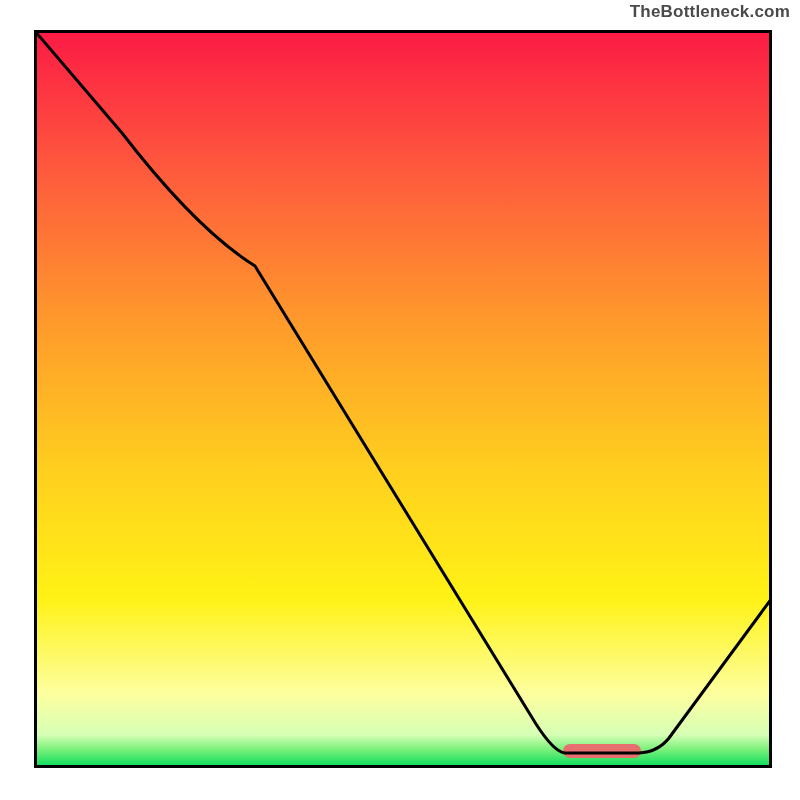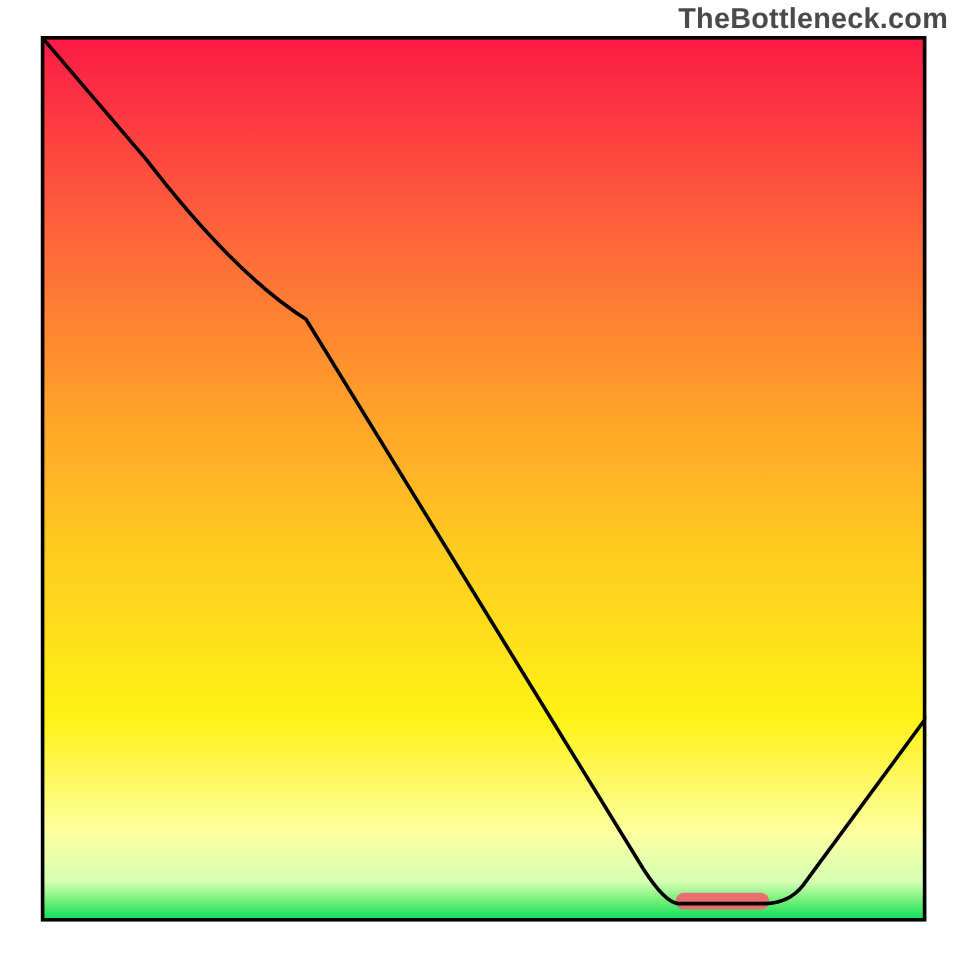--- a/index.html
+++ b/index.html
@@ -13,21 +13,21 @@
   }
   .stage {
     position: relative;
     width: 800px;
     height: 800px;
   }
   .watermark {
     position: absolute;
     top: 2px;
     right: 10px;
-    font-size: 24px;
+    font-size: 17px;
     font-weight: 600;
     color: #4a4a4a;
     letter-spacing: 0.2px;
     user-select: none;
   }
   
   .plot {
     position: absolute;
     left: 34px;
     top: 30px;

